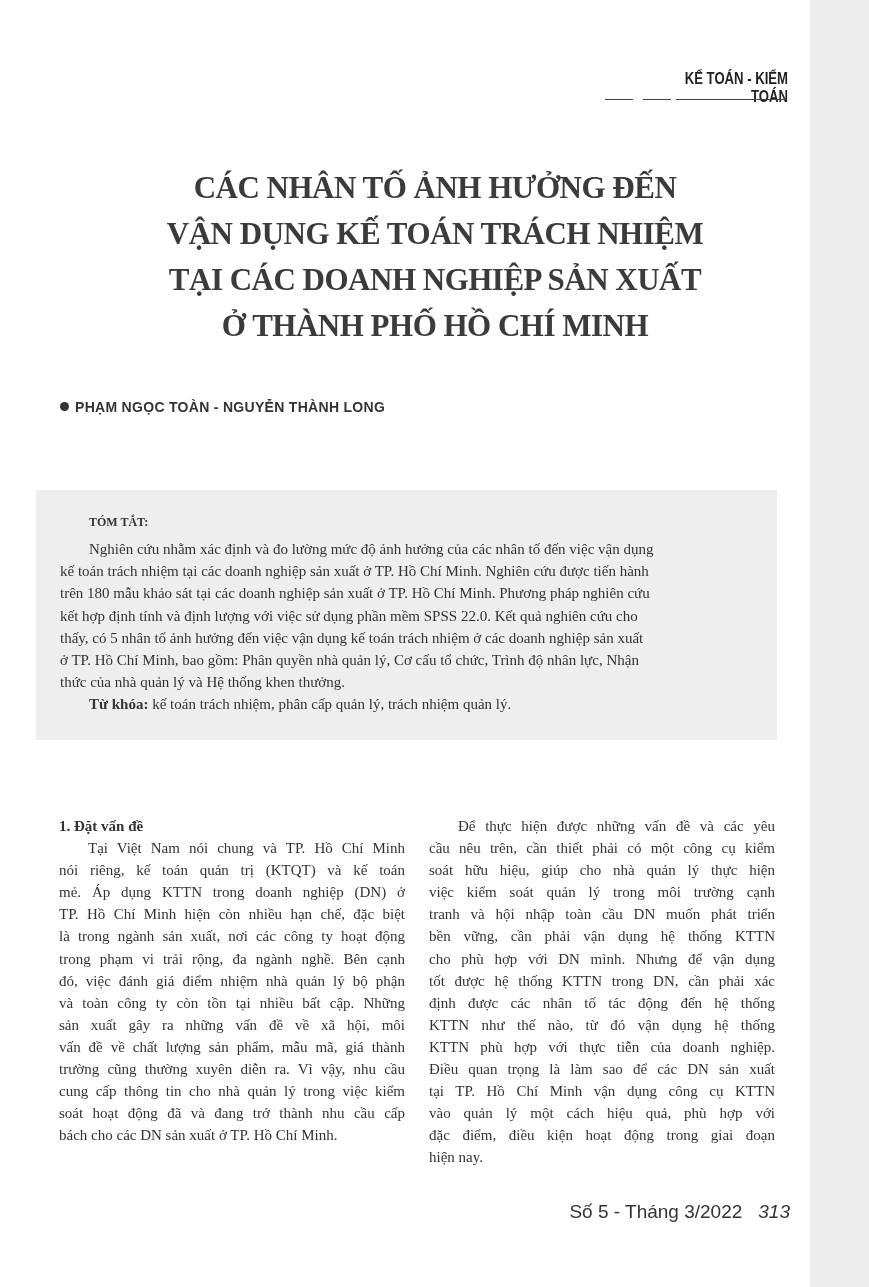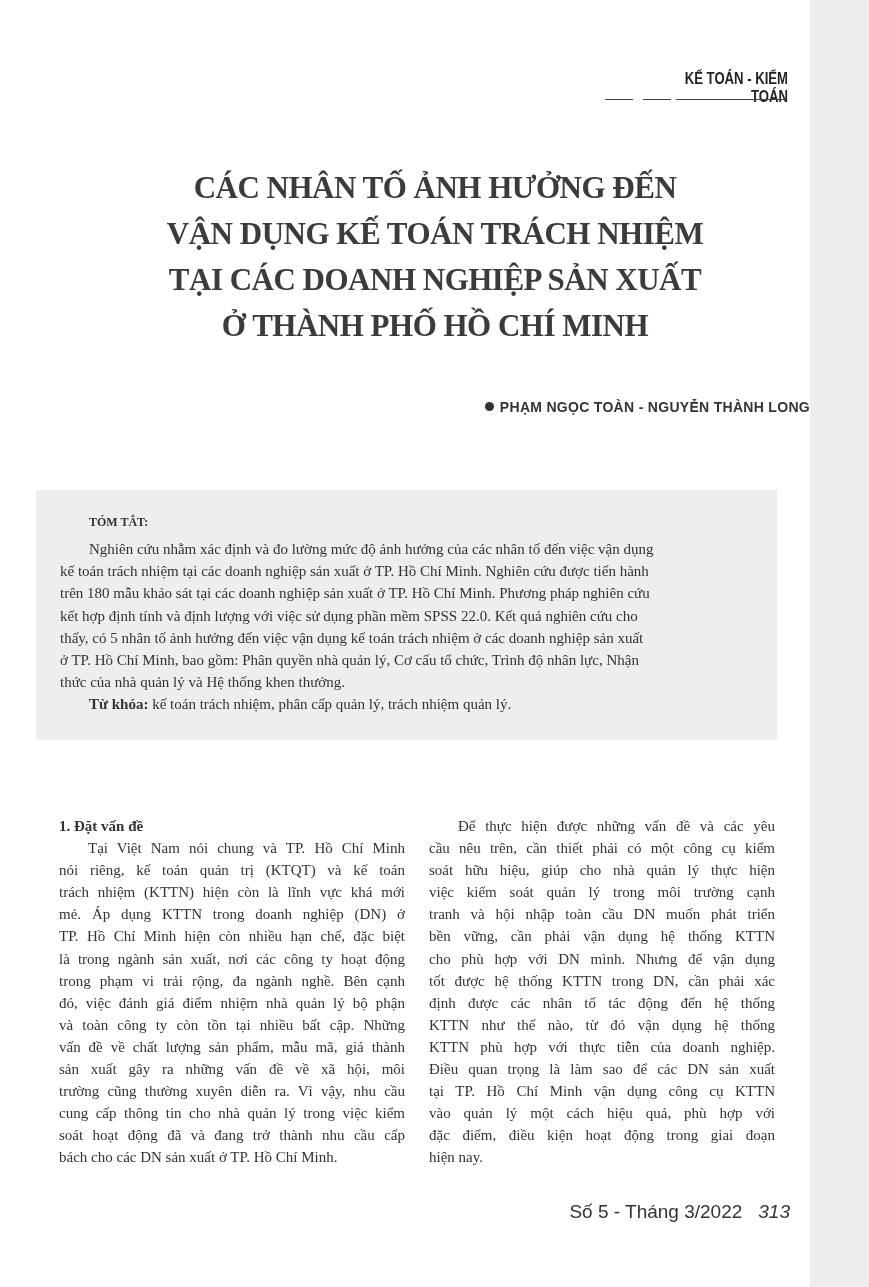--- a/index.html
+++ b/index.html
@@ -18,21 +18,21 @@
   .header-rule {
     position:absolute; top:99px; height:1px; background:#444;
   }
   .title {
     position:absolute; left:60px; top:165px; width:750px; text-align:center;
     font-family:"Liberation Serif", serif; font-weight:bold; font-size:31px; line-height:46px;
     color:#3b3b3b; letter-spacing:-0.5px;
   }
   .title div { white-space:nowrap; }
   .authors {
-    position:absolute; left:60px; top:399px; width:750px; text-align:right;
+    position:absolute; left:60px; top:399px; width:750px; text-align:left;
     font-family:"Liberation Sans", sans-serif; font-weight:bold; font-size:14px; color:#333;
     letter-spacing:0.3px;
   }
   .authors .bullet {
     display:inline-block; width:9px; height:9px; border-radius:50%; background:#333;
     margin-right:6px; vertical-align:1px;
   }
   .abstract-box {
     position:absolute; left:36px; top:490px; width:741px; height:250px; background:#eeeeee;
   }
@@ -94,29 +94,28 @@
   <div class="line">thấy, có 5 nhân tố ảnh hưởng đến việc vận dụng kế toán trách nhiệm ở các doanh nghiệp sản xuất</div>
   <div class="line">ở TP. Hồ Chí Minh, bao gồm: Phân quyền nhà quản lý, Cơ cấu tổ chức, Trình độ nhân lực, Nhận</div>
   <div class="line">thức của nhà quản lý và Hệ thống khen thưởng.</div>
   <div class="line indent"><span class="kw-label">Từ khóa:</span><span> kế toán trách nhiệm, phân cấp quản lý, trách nhiệm quản lý.</span></div>
 </div>
 
 <div class="col left">
   <div class="sec-heading">1. Đặt vấn đề</div>
   <div class="line indent">Tại Việt Nam nói chung và TP. Hồ Chí Minh</div>
   <div class="line">nói riêng, kế toán quản trị (KTQT) và kế toán</div>
-  <div class="line">trách nhiệm (KTTN) hiện còn là lĩnh vực khá mới</div>
   <div class="line">mẻ. Áp dụng KTTN trong doanh nghiệp (DN) ở</div>
   <div class="line">TP. Hồ Chí Minh hiện còn nhiều hạn chế, đặc biệt</div>
   <div class="line">là trong ngành sản xuất, nơi các công ty hoạt động</div>
   <div class="line">trong phạm vi trải rộng, đa ngành nghề. Bên cạnh</div>
   <div class="line">đó, việc đánh giá điểm nhiệm nhà quản lý bộ phận</div>
   <div class="line">và toàn công ty còn tồn tại nhiều bất cập. Những</div>
+  <div class="line">sản xuất gây ra những vấn đề về xã hội, môi</div>
   <div class="line">vấn đề về chất lượng sản phẩm, mẫu mã, giá thành</div>
-  <div class="line">sản xuất gây ra những vấn đề về xã hội, môi</div>
   <div class="line">trường cũng thường xuyên diễn ra. Vì vậy, nhu cầu</div>
   <div class="line">cung cấp thông tin cho nhà quản lý trong việc kiểm</div>
   <div class="line">soát hoạt động đã và đang trở thành nhu cầu cấp</div>
   <div class="line last">bách cho các DN sản xuất ở TP. Hồ Chí Minh.</div>
 </div>
 
 <div class="col right">
   <div class="line indent">Để thực hiện được những vấn đề và các yêu</div>
   <div class="line">cầu nêu trên, cần thiết phải có một công cụ kiểm</div>
   <div class="line">soát hữu hiệu, giúp cho nhà quản lý thực hiện</div>

